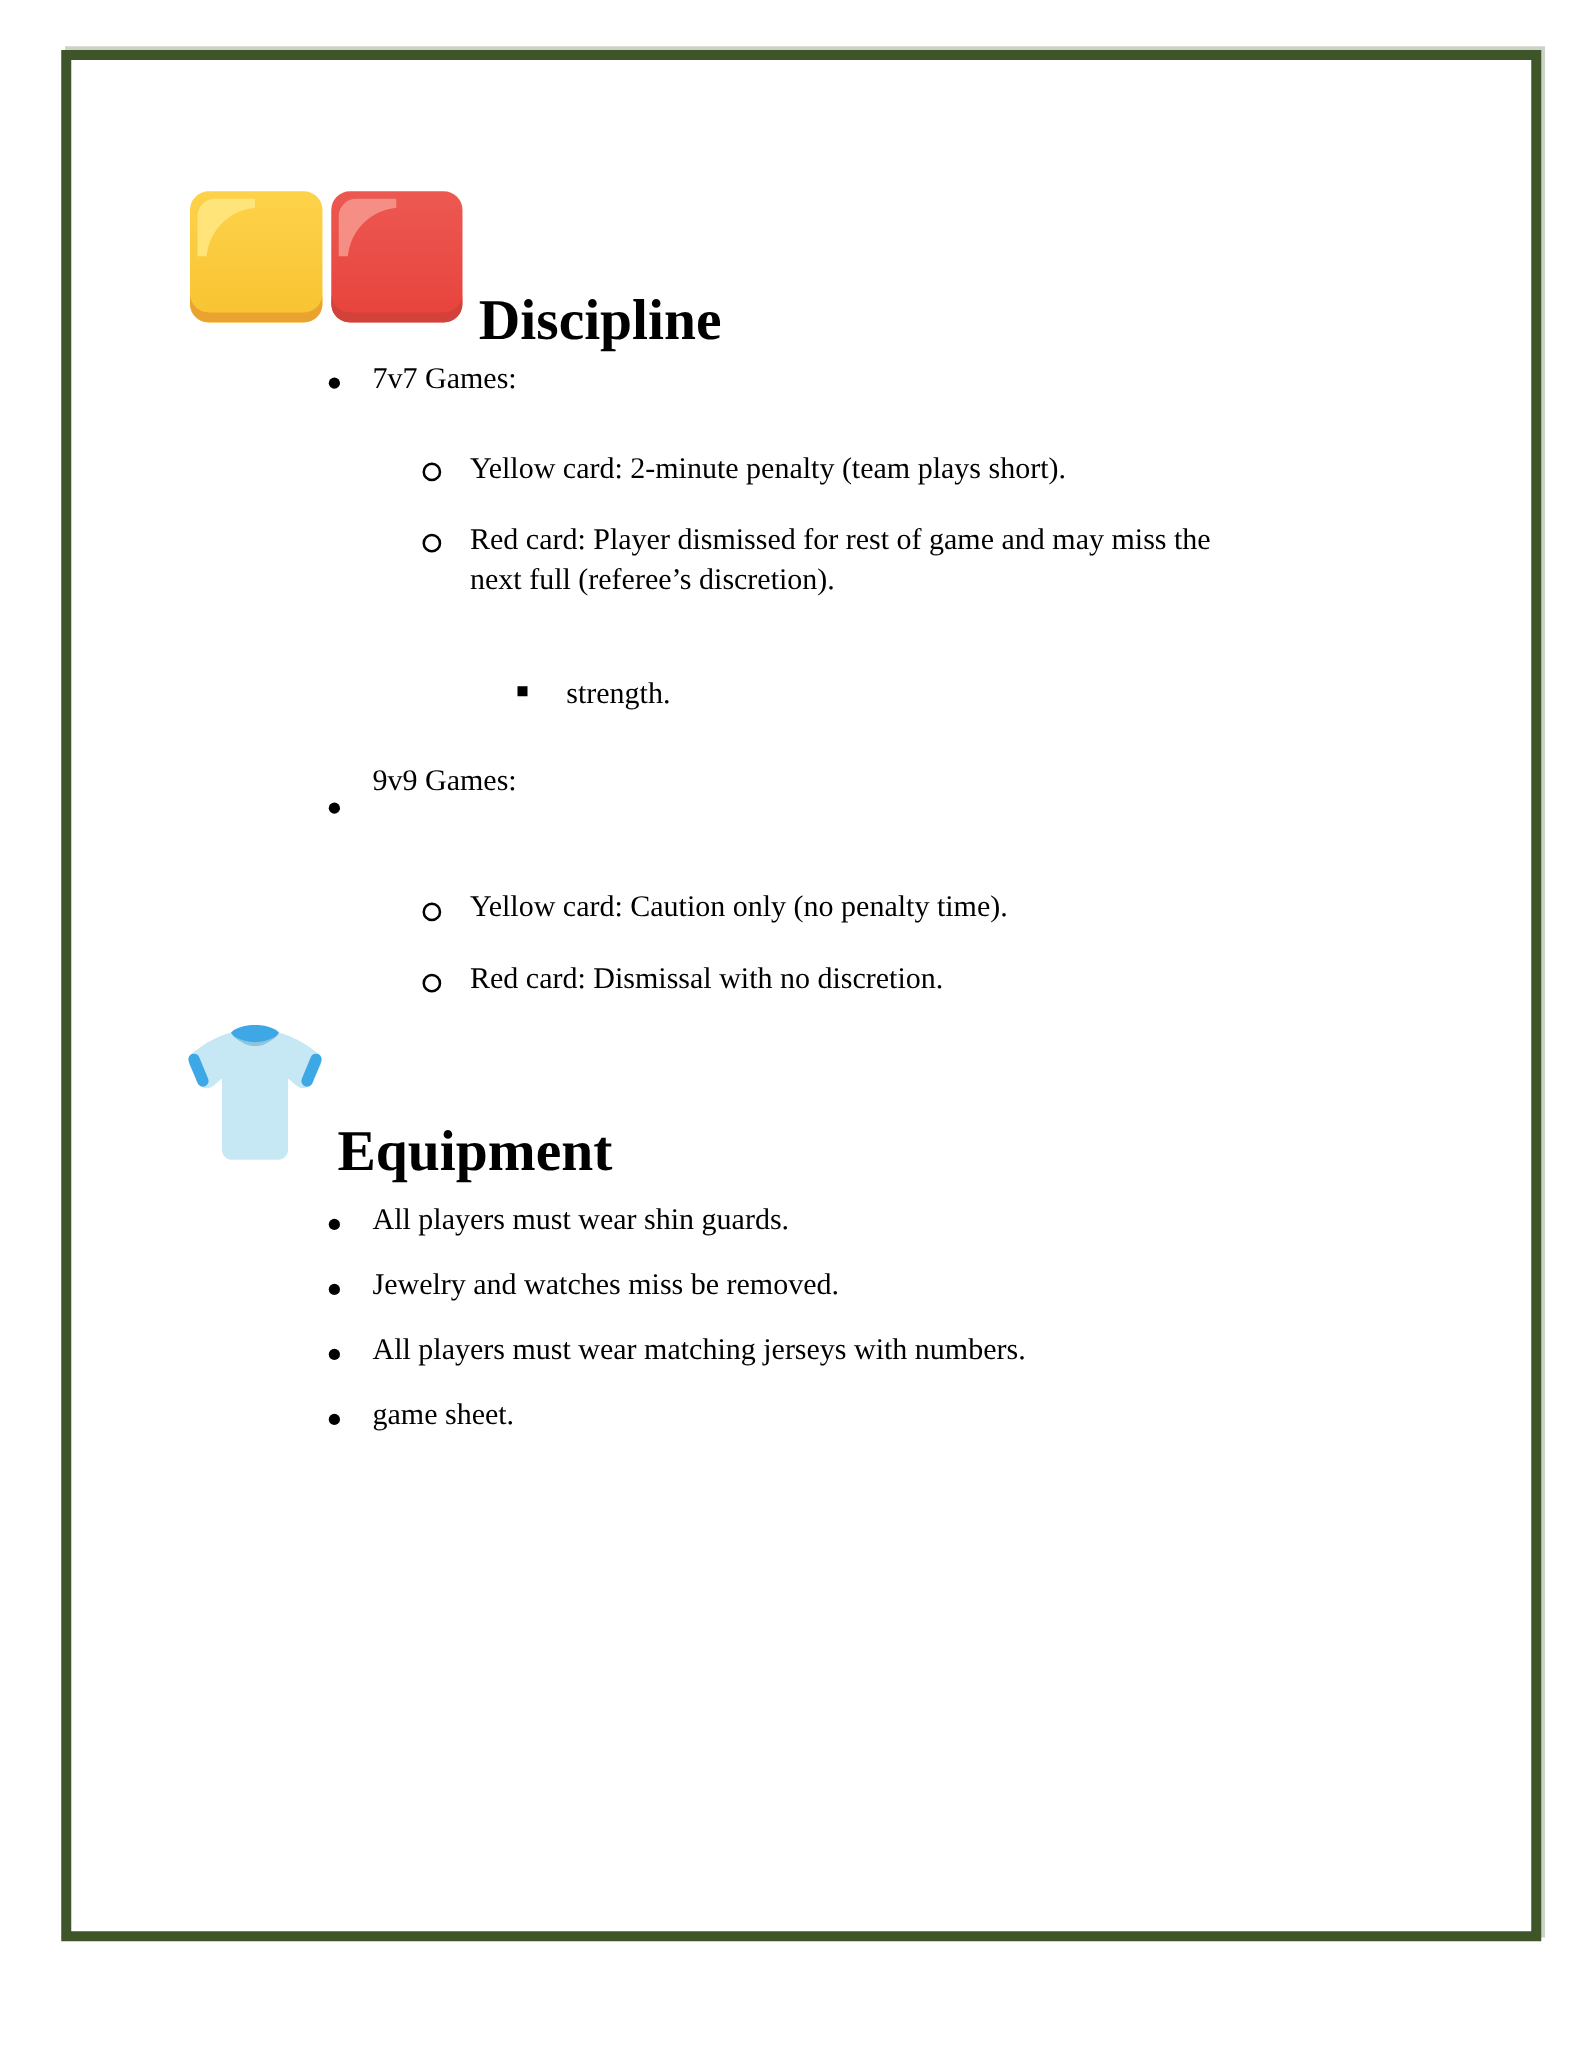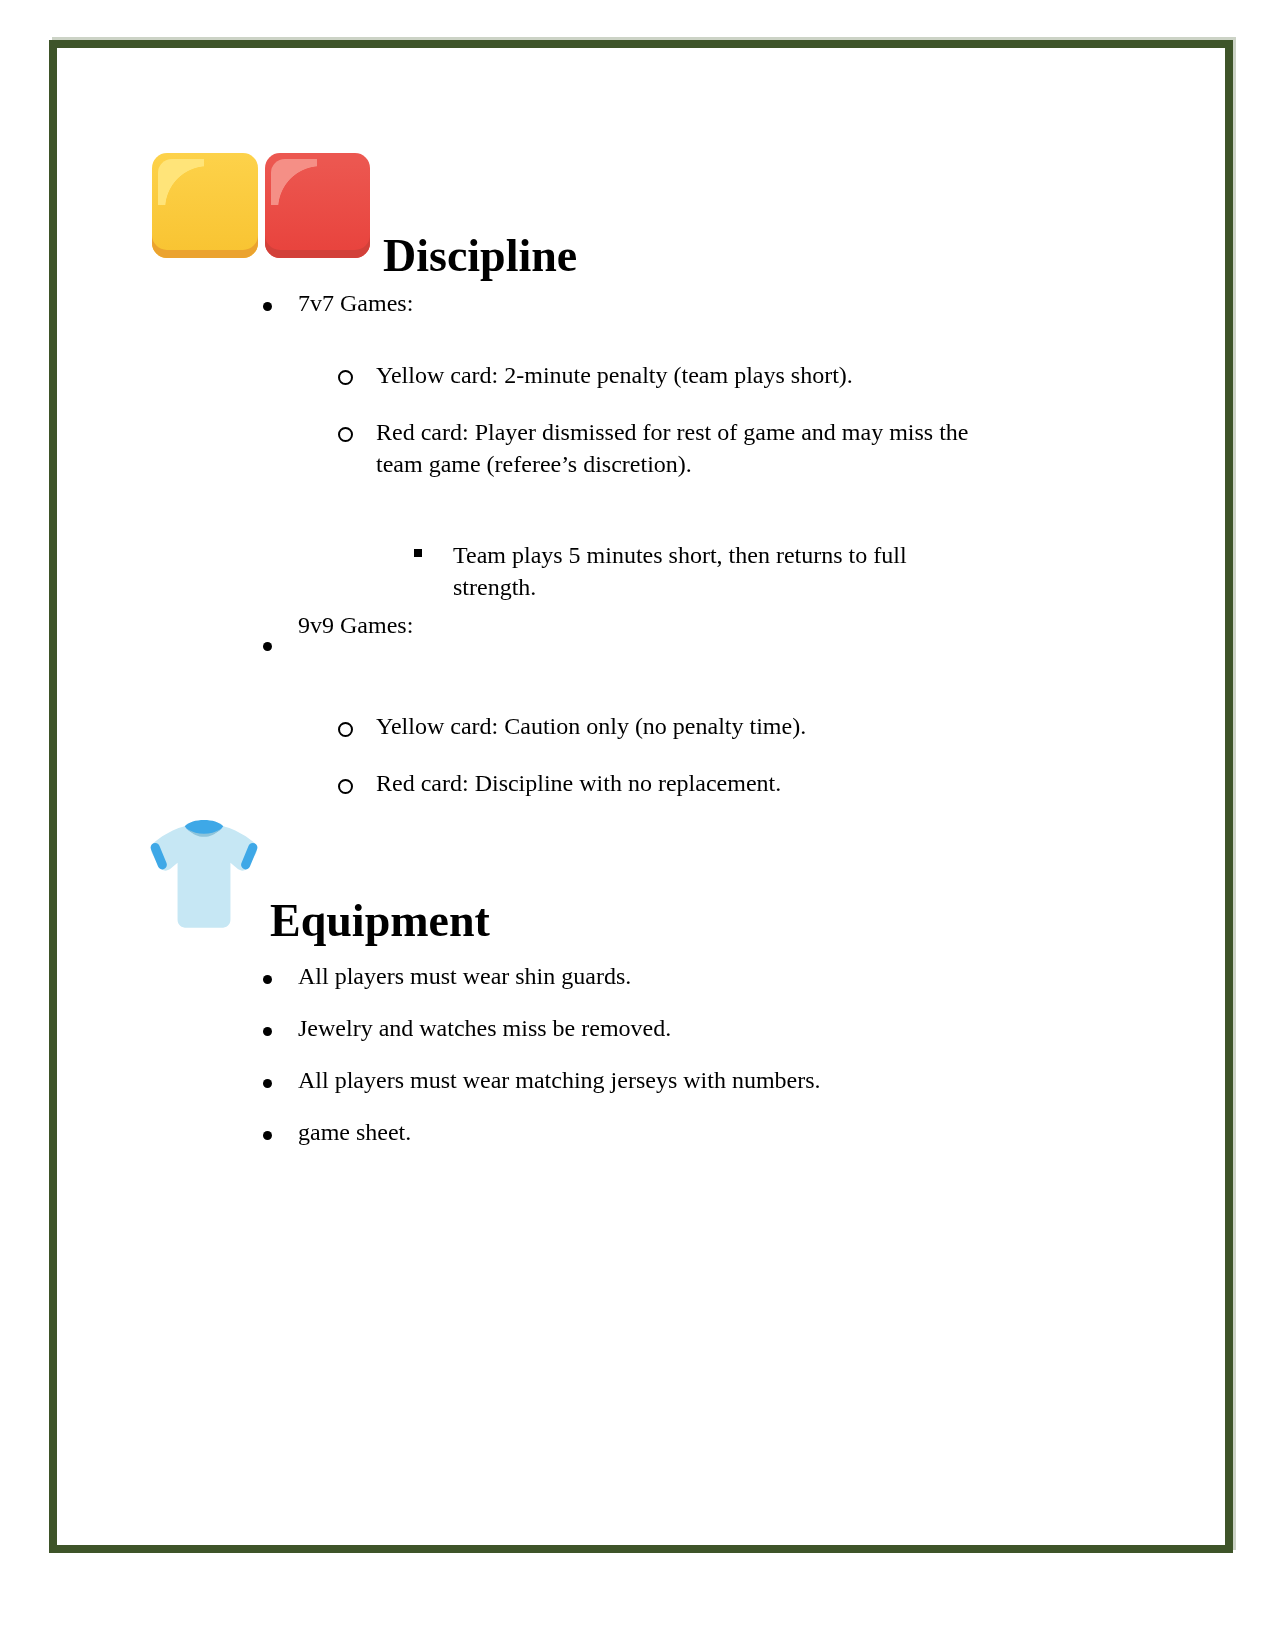--- a/index.html
+++ b/index.html
@@ -57,37 +57,36 @@
 
 <span class="dot" style="left:263px; top:302px;"></span>
 <div class="txt" style="left:298px; top:287px;">7v7 Games:</div>
 
 <span class="circ" style="left:338px; top:370px;"></span>
 <div class="txt" style="left:376px; top:359px;">Yellow card: 2-minute penalty (team plays short).</div>
 
 <span class="circ" style="left:338px; top:427px;"></span>
 <div class="txt" style="left:376px; top:416px;">
   <div>Red card: Player dismissed for rest of game and may miss the</div>
-  <div>team game (referee’s discretion).</div>
+  <div>next full (referee’s discretion).</div>
 </div>
 
 <span class="sq" style="left:414px; top:549px;"></span>
 <div class="txt" style="left:453px; top:539px;">
-  <div>Team plays 5 minutes short, then returns to full</div>
   <div>strength.</div>
 </div>
 
 <span class="dot" style="left:263px; top:642px;"></span>
 <div class="txt" style="left:298px; top:609px;font-family:Liberation Serif, serif;">9v9 Games:</div>
 
 <span class="circ" style="left:338px; top:722px;"></span>
 <div class="txt" style="left:376px; top:710px;">Yellow card: Caution only (no penalty time).</div>
 
 <span class="circ" style="left:338px; top:779px;"></span>
-<div class="txt" style="left:376px; top:767px;">Red card: Discipline with no replacement.</div>
+<div class="txt" style="left:376px; top:767px;">Red card: Dismissal with no discretion.</div>
 
 <svg class="shirt" width="112" height="119" viewBox="0 0 110 117">
   <path fill="#c6e7f4" d="M36 8 C28 10 20 14 14 18 L7 23 C3 26 2 31 4 35 L11 48
     C13 52 18 53 22 50 L29 44 L29 100 C29 105 33 108 38 108 L72 108
     C77 108 81 105 81 100 L81 44 L88 50 C92 53 97 52 99 48 L106 35
     C108 31 107 26 103 23 L96 18 C90 14 82 10 74 8
     C70 14 63 17 55 17 C47 17 40 14 36 8 Z"></path>
   <path fill="none" stroke="#3ea8e7" stroke-width="9" stroke-linecap="round" d="M7 29 L14 46"></path>
   <path fill="none" stroke="#3ea8e7" stroke-width="9" stroke-linecap="round" d="M103 29 L96 46"></path>
   <path fill="#3ea8e7" d="M36 8 C40 14 47 17 55 17 C63 17 70 14 74 8

